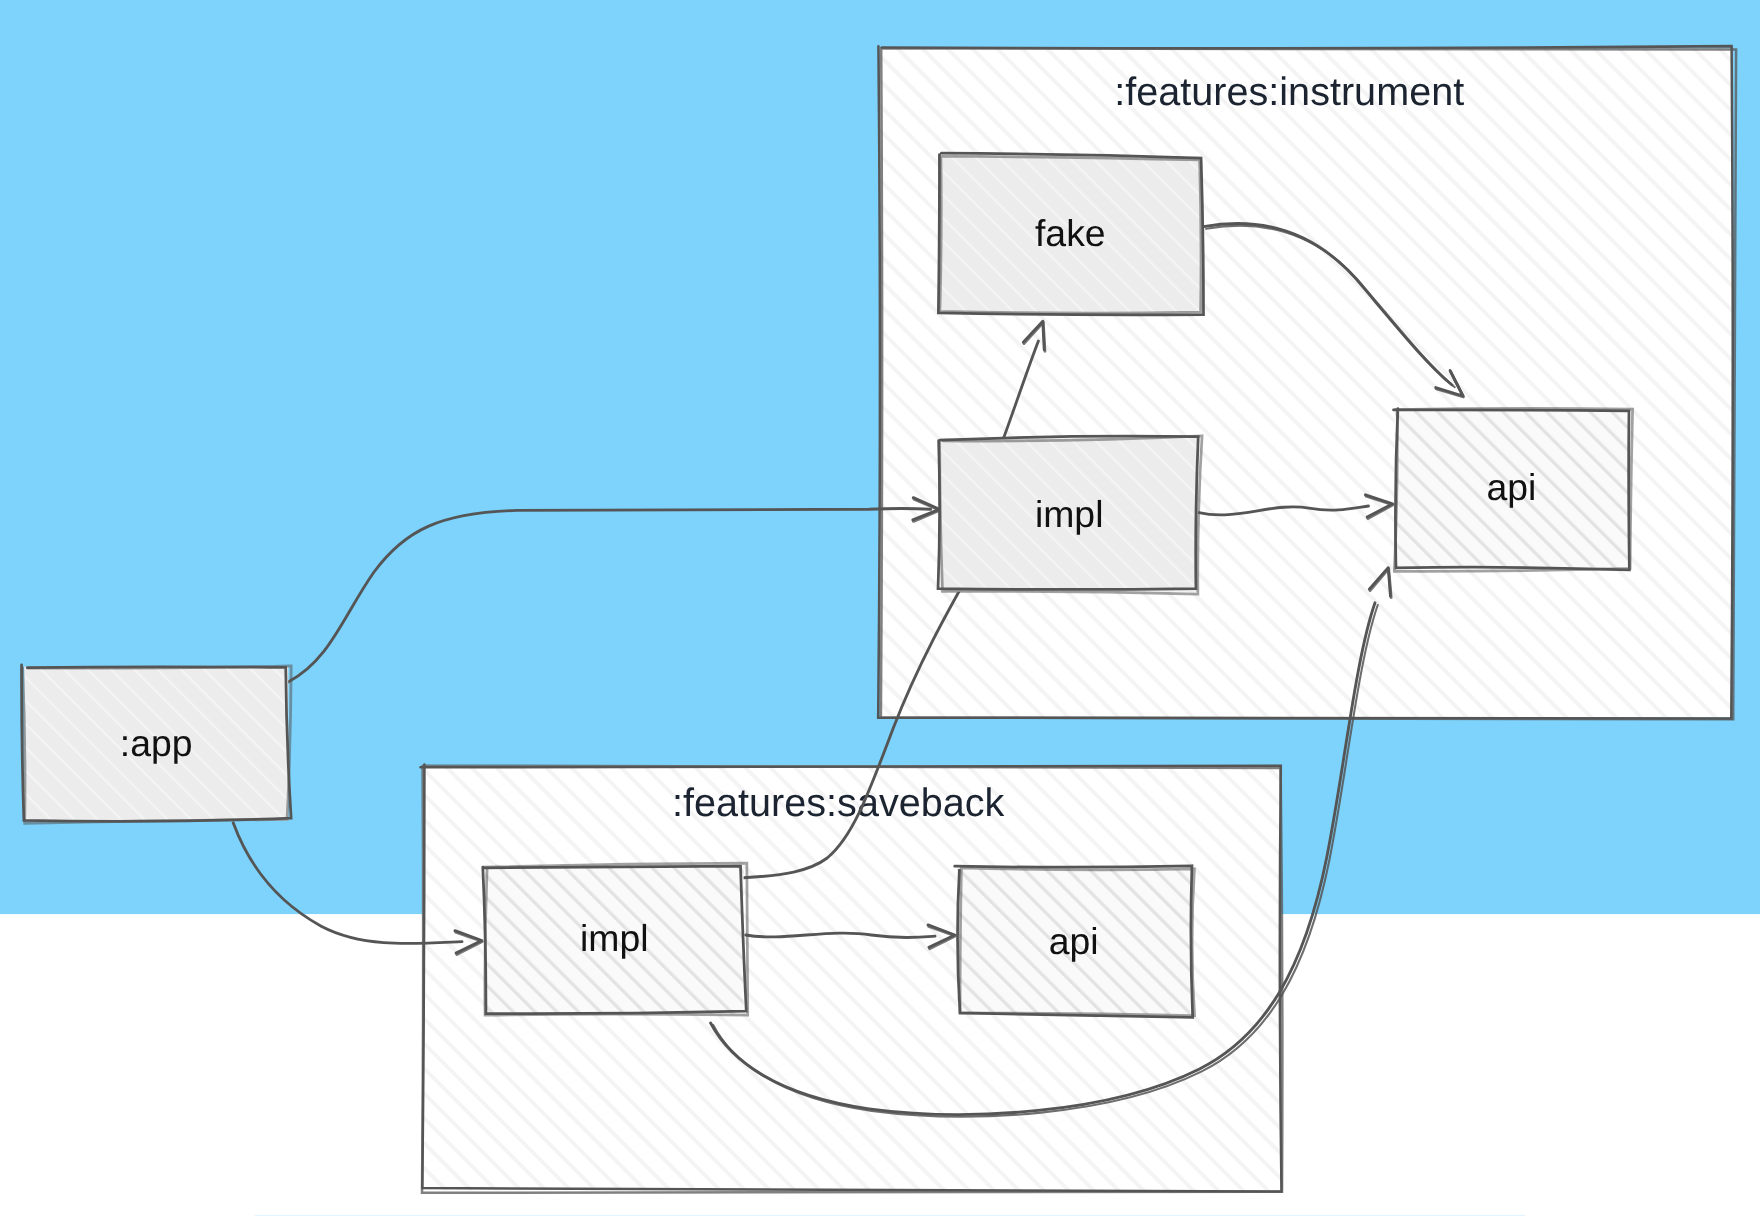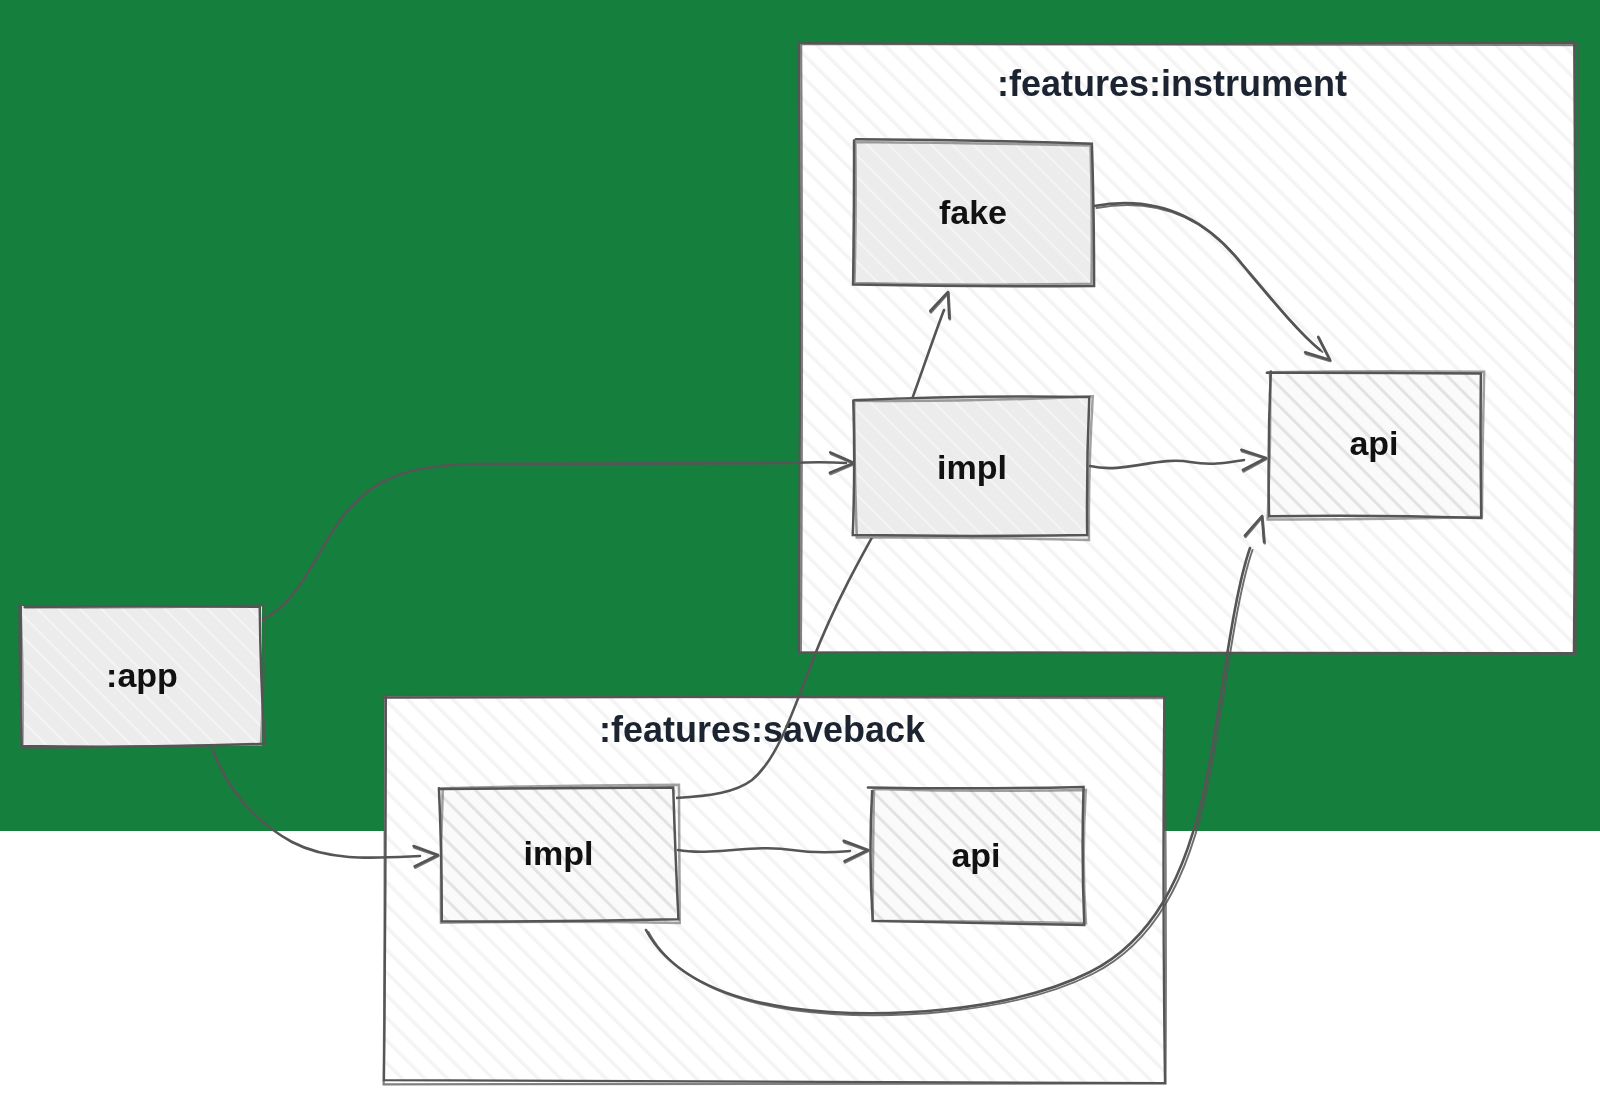--- a/index.html
+++ b/index.html
@@ -1,18 +1,18 @@
 <!DOCTYPE html>
 <html><head>
 <meta charset="utf-8">
 <style>
   html,body{margin:0;padding:0;background:#ffffff;}
   body{width:1600px;height:1105px;overflow:hidden;
        font-family:"Liberation Sans","DejaVu Sans",sans-serif;}
-  #stage{position:relative;width:1600px;height:831px;background:#15803d;font-weight:bold;}
+  #stage{position:relative;width:1600px;height:831px;background:#7dd3fc;}
   svg#canvas{position:absolute;left:0;top:0;width:1600px;height:1105px;}
   .lbl{fill:#111111;font-family:"Liberation Sans","DejaVu Sans",sans-serif;
        font-size:34px;text-anchor:middle;dominant-baseline:middle;}
   .grp-title{fill:#1b2430;font-family:"Liberation Sans","DejaVu Sans",sans-serif;
        font-size:36px;text-anchor:middle;dominant-baseline:middle;}
 </style>
 </head>
 <body>
 
 <div id="stage">

